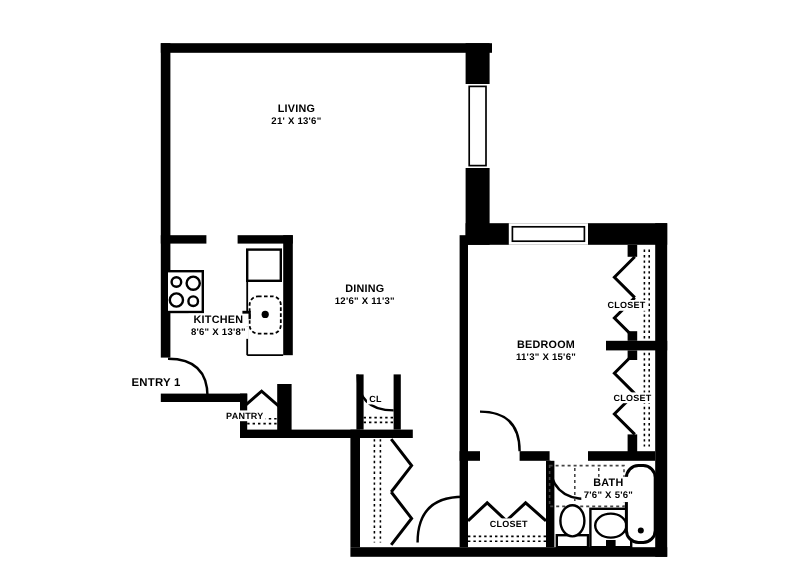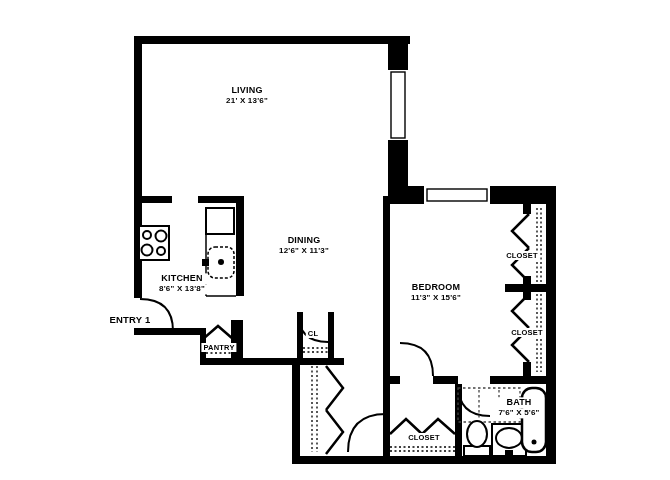--- a/index.html
+++ b/index.html
@@ -175,48 +175,48 @@
   <div class="room-label" style="left:247px;top:96px">
     <span class="room-name line">LIVING</span>
     <span class="room-dims line">21' X 13'6"</span>
   </div>
 
   <div class="room-label" style="left:304px;top:246px">
     <span class="room-name line">DINING</span>
     <span class="room-dims line">12'6" X 11'3"</span>
   </div>
 
-  <div class="room-label" style="left:182px;top:284px">
+  <div class="room-label" style="left:182px;top:272px">
     <span class="room-name line">KITCHEN</span>
     <span class="room-dims line">8'6" X 13'8"</span>
   </div>
 
-  <div class="room-label" style="left:436px;top:293px">
+  <div class="room-label" style="left:455px;top:293px">
     <span class="room-name line">BEDROOM</span>
     <span class="room-dims line">11'3" X 15'6"</span>
   </div>
 
-  <div class="room-label" style="left:519px;top:408px">
+  <div class="room-label" style="left:507px;top:408px">
     <span class="room-name line">BATH</span>
     <span class="room-dims line">7'6" X 5'6"</span>
   </div>
 
   <div class="room-label small-label" style="left:522px;top:253px">
     <span>CLOSET</span>
   </div>
 
   <div class="room-label small-label" style="left:527px;top:330px">
     <span>CLOSET</span>
   </div>
 
   <div class="room-label small-label" style="left:424px;top:435px">
     <span>CLOSET</span>
   </div>
 
-  <div class="room-label small-label" style="left:219px;top:345px">
+  <div class="room-label small-label" style="left:204px;top:345px">
     <span>PANTRY</span>
   </div>
 
   <div class="room-label small-label" style="left:313px;top:331px">
     <span>CL</span>
   </div>
 
   <div class="room-label entry-label" style="left:130px;top:318px">
     <span>ENTRY 1</span>
   </div>

